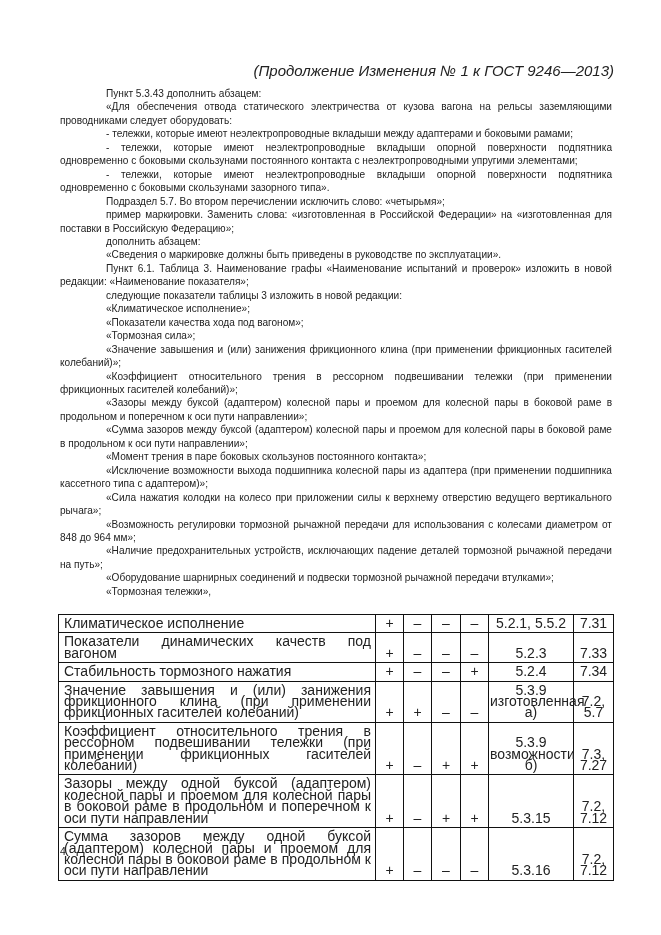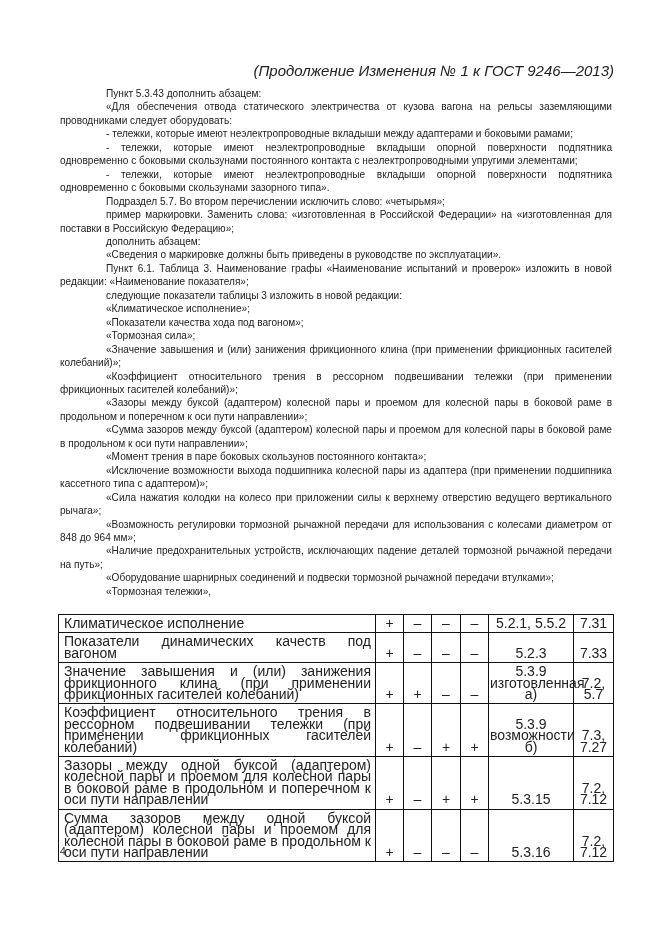--- a/index.html
+++ b/index.html
@@ -70,20 +70,29 @@
       <tr>
         <td class="name">Показатели динамических качеств под вагоном</td>
         <td class="c">+</td>
         <td class="c">–</td>
         <td class="c">–</td>
         <td class="c">–</td>
         <td class="c">5.2.3</td>
         <td class="c">7.33</td>
       </tr>
       <tr>
+        <td class="name">Стабильность тормозного нажатия</td>
+        <td class="c">+</td>
+        <td class="c">–</td>
+        <td class="c">–</td>
+        <td class="c">+</td>
+        <td class="c">5.2.4</td>
+        <td class="c">7.34</td>
+      </tr>
+      <tr>
         <td class="name">Значение завышения и (или) занижения фрикционного клина (при применении фрикционных гасителей колебаний)</td>
         <td class="c">+</td>
         <td class="c">+</td>
         <td class="c">–</td>
         <td class="c">–</td>
         <td class="c">5.3.9 изготовленная а)</td>
         <td class="c">7.2, 5.7</td>
       </tr>
       <tr>
         <td class="name">Коэффициент относительного трения в рессорном подвешивании тележки (при применении фрикционных гасителей колебаний)</td>

